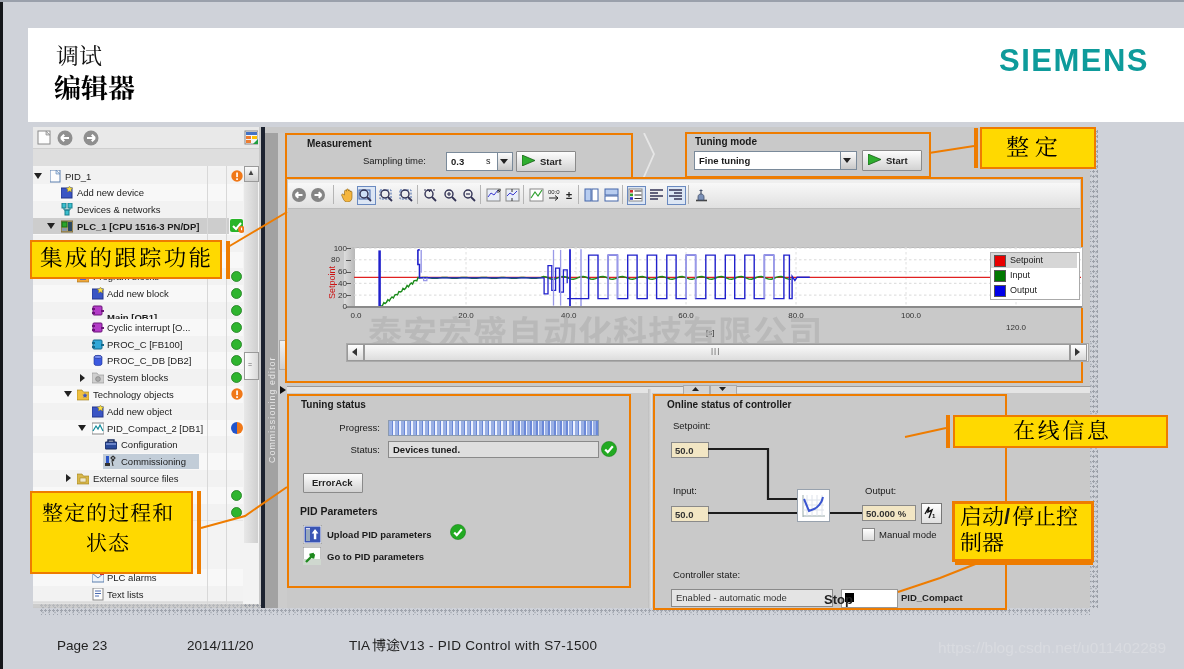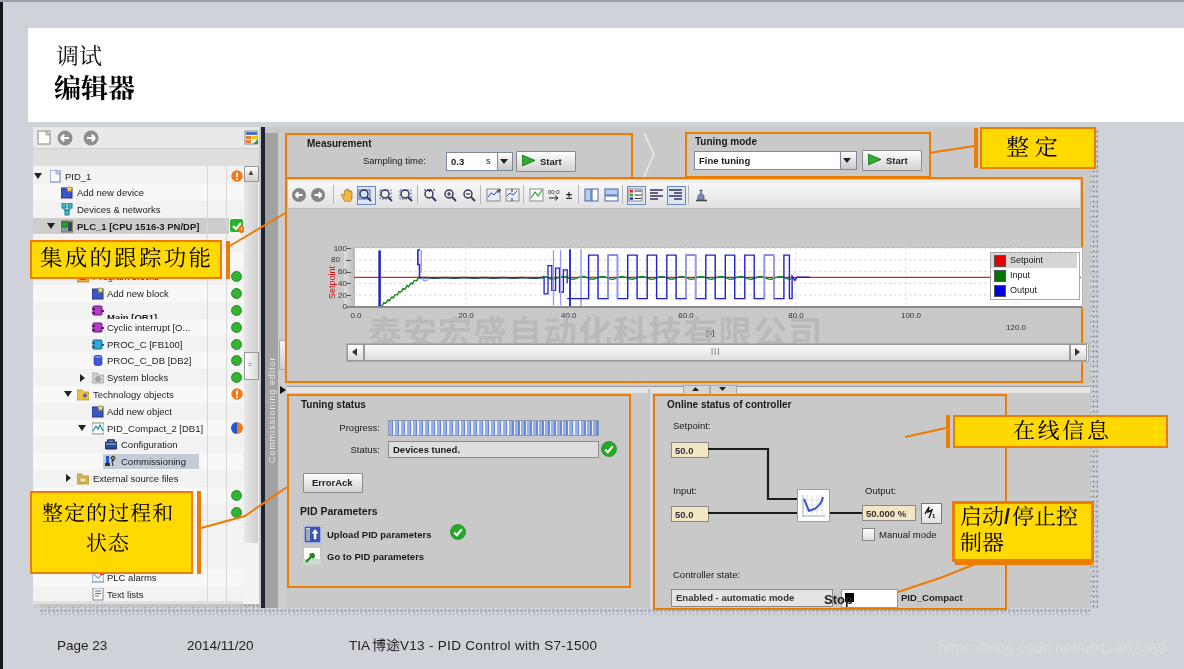--- a/index.html
+++ b/index.html
@@ -66,20 +66,21 @@
 <div class="r" style="left:28px;top:28px;width:1156px;height:94px;background:#fff"></div>
 <svg style="position:absolute;left:56px;top:44px;" width="46.0" height="23.0" viewBox="0 0 2000 1000" fill="#111">
       <use href="#gs8c03" x="0"></use>
       <use href="#gs8bd5" x="1000"></use>
     </svg>
 <svg style="position:absolute;left:54px;top:74px;" width="81.0" height="27.0" viewBox="0 0 3000 1000" fill="#000">
       <use href="#gb7f16" x="0"></use>
       <use href="#gb8f91" x="1000"></use>
       <use href="#gb5668" x="2000"></use>
     </svg>
+<div class="t b" style="left:999px;top:43px;font-size:31px;color:#0e9b9b;letter-spacing:1.5px">SIEMENS</div>
 <div class="r" style="left:33px;top:127px;width:1057px;height:481px;background:#c9c9c9"></div>
 <div class="r" style="left:1088px;top:130px;width:10px;height:478px;background-image:radial-gradient(circle at 1.5px 1.5px,rgba(138,143,153,.75) 0 1px,rgba(0,0,0,0) 1.3px),radial-gradient(circle at 3px 3.5px,rgba(150,155,165,.55) 0 .9px,rgba(0,0,0,0) 1.2px);background-size:4px 5px,5px 7px"></div>
 <div class="r" style="left:40px;top:604px;width:1050px;height:11px;background-image:radial-gradient(circle at 1.5px 1.5px,rgba(138,143,153,.7) 0 1px,rgba(0,0,0,0) 1.3px),radial-gradient(circle at 3px 3.5px,rgba(150,155,165,.5) 0 .9px,rgba(0,0,0,0) 1.2px);background-size:4px 5px,6px 5px"></div>
 <div class="r" style="left:33px;top:127px;width:226px;height:477px;background:#f3f3f3"></div>
 <div class="r" style="left:33px;top:127px;width:226px;height:21px;background:#e9e9e9;border-bottom:1px solid #cfcfcf"></div>
 <svg class="abs" style="left:36px;top:130px" width="222" height="16" viewBox="0 0 222 16">
 <rect x="2" y="1" width="12" height="13" fill="#fdfdfd" stroke="#8a8a8a"></rect>
       <path d="M10 1 l4 4 h-4 z" fill="#d0d0d0" stroke="#8a8a8a" stroke-width=".7"></path>
 <circle cx="29" cy="8" r="7.5" fill="#8f8f8f"></circle>
       <path d="M33 8 h-8 m0 0 l3.2-3.2 m-3.2 3.2 l3.2 3.2" stroke="#fff" stroke-width="2.2" fill="none"></path>
@@ -593,21 +594,21 @@
     <div class="t" style="left:866px;top:508px;font-size:9.5px;font-weight:bold;color:#333;width:48px">50.000 %</div>
 <div class="r" style="left:921px;top:503px;width:19px;height:19px;background:linear-gradient(#fff,#e0e0e0);border:1px solid #777"></div>
 <svg class="abs" style="left:924px;top:506px" width="13" height="13" viewBox="0 0 13 13">
       <path d="M1 8 L5 1 L4 6 L8 4 L5 12" fill="none" stroke="#111" stroke-width="1.4"></path>
       <text x="8" y="12" font-size="6" font-weight="bold" fill="#111" font-family="Liberation Sans, sans-serif">1</text>
     </svg>
 <div class="r" style="left:862px;top:528px;width:11px;height:11px;background:linear-gradient(#fff,#ddd);border:1px solid #888"></div>
 <div class="t" style="left:879px;top:529px;font-size:9.5px">Manual mode</div>
 <div class="t" style="left:673px;top:569px;font-size:9.5px">Controller state:</div>
 <div class="r" style="left:671px;top:589px;width:160px;height:16px;background:#e4e4e4;border:1px solid #8a8a8a"></div>
-<div class="t" style="left:676px;top:592px;font-size:9.5px;font-weight:bold;color:#333">Enabled - automatic mode</div>
+<div class="t" style="left:676px;top:592px;font-size:9.5px;font-weight:normal;color:#333">Enabled - automatic mode</div>
 <div class="r" style="left:841px;top:589px;width:55px;height:17px;background:#fff;border:1px solid #999"></div>
 <div class="r" style="left:845px;top:593px;width:9px;height:9px;background:#000"></div>
 <div class="t" style="left:824px;top:592px;font-size:13px;font-weight:bold;color:#222">Stop</div>
 <div class="t" style="left:901px;top:592px;font-size:9.5px;font-weight:bold;color:#222">PID_Compact</div>
 <svg class="abs" style="left:0;top:0;pointer-events:none" width="1184" height="669" viewBox="0 0 1184 669">
       <path d="M228 247 L287 212" stroke="#ee7c00" stroke-width="2" fill="none"></path>
     </svg>
 <div class="r" style="left:226px;top:241px;width:4px;height:38px;background:#ee7c00"></div>
 <div class="ylw" style="left:30px;top:240px;width:188px;height:35px"></div>
 <svg style="position:absolute;left:40px;top:246px;" width="171.0" height="22.5" viewBox="0 0 7600 1000" fill="#000">

